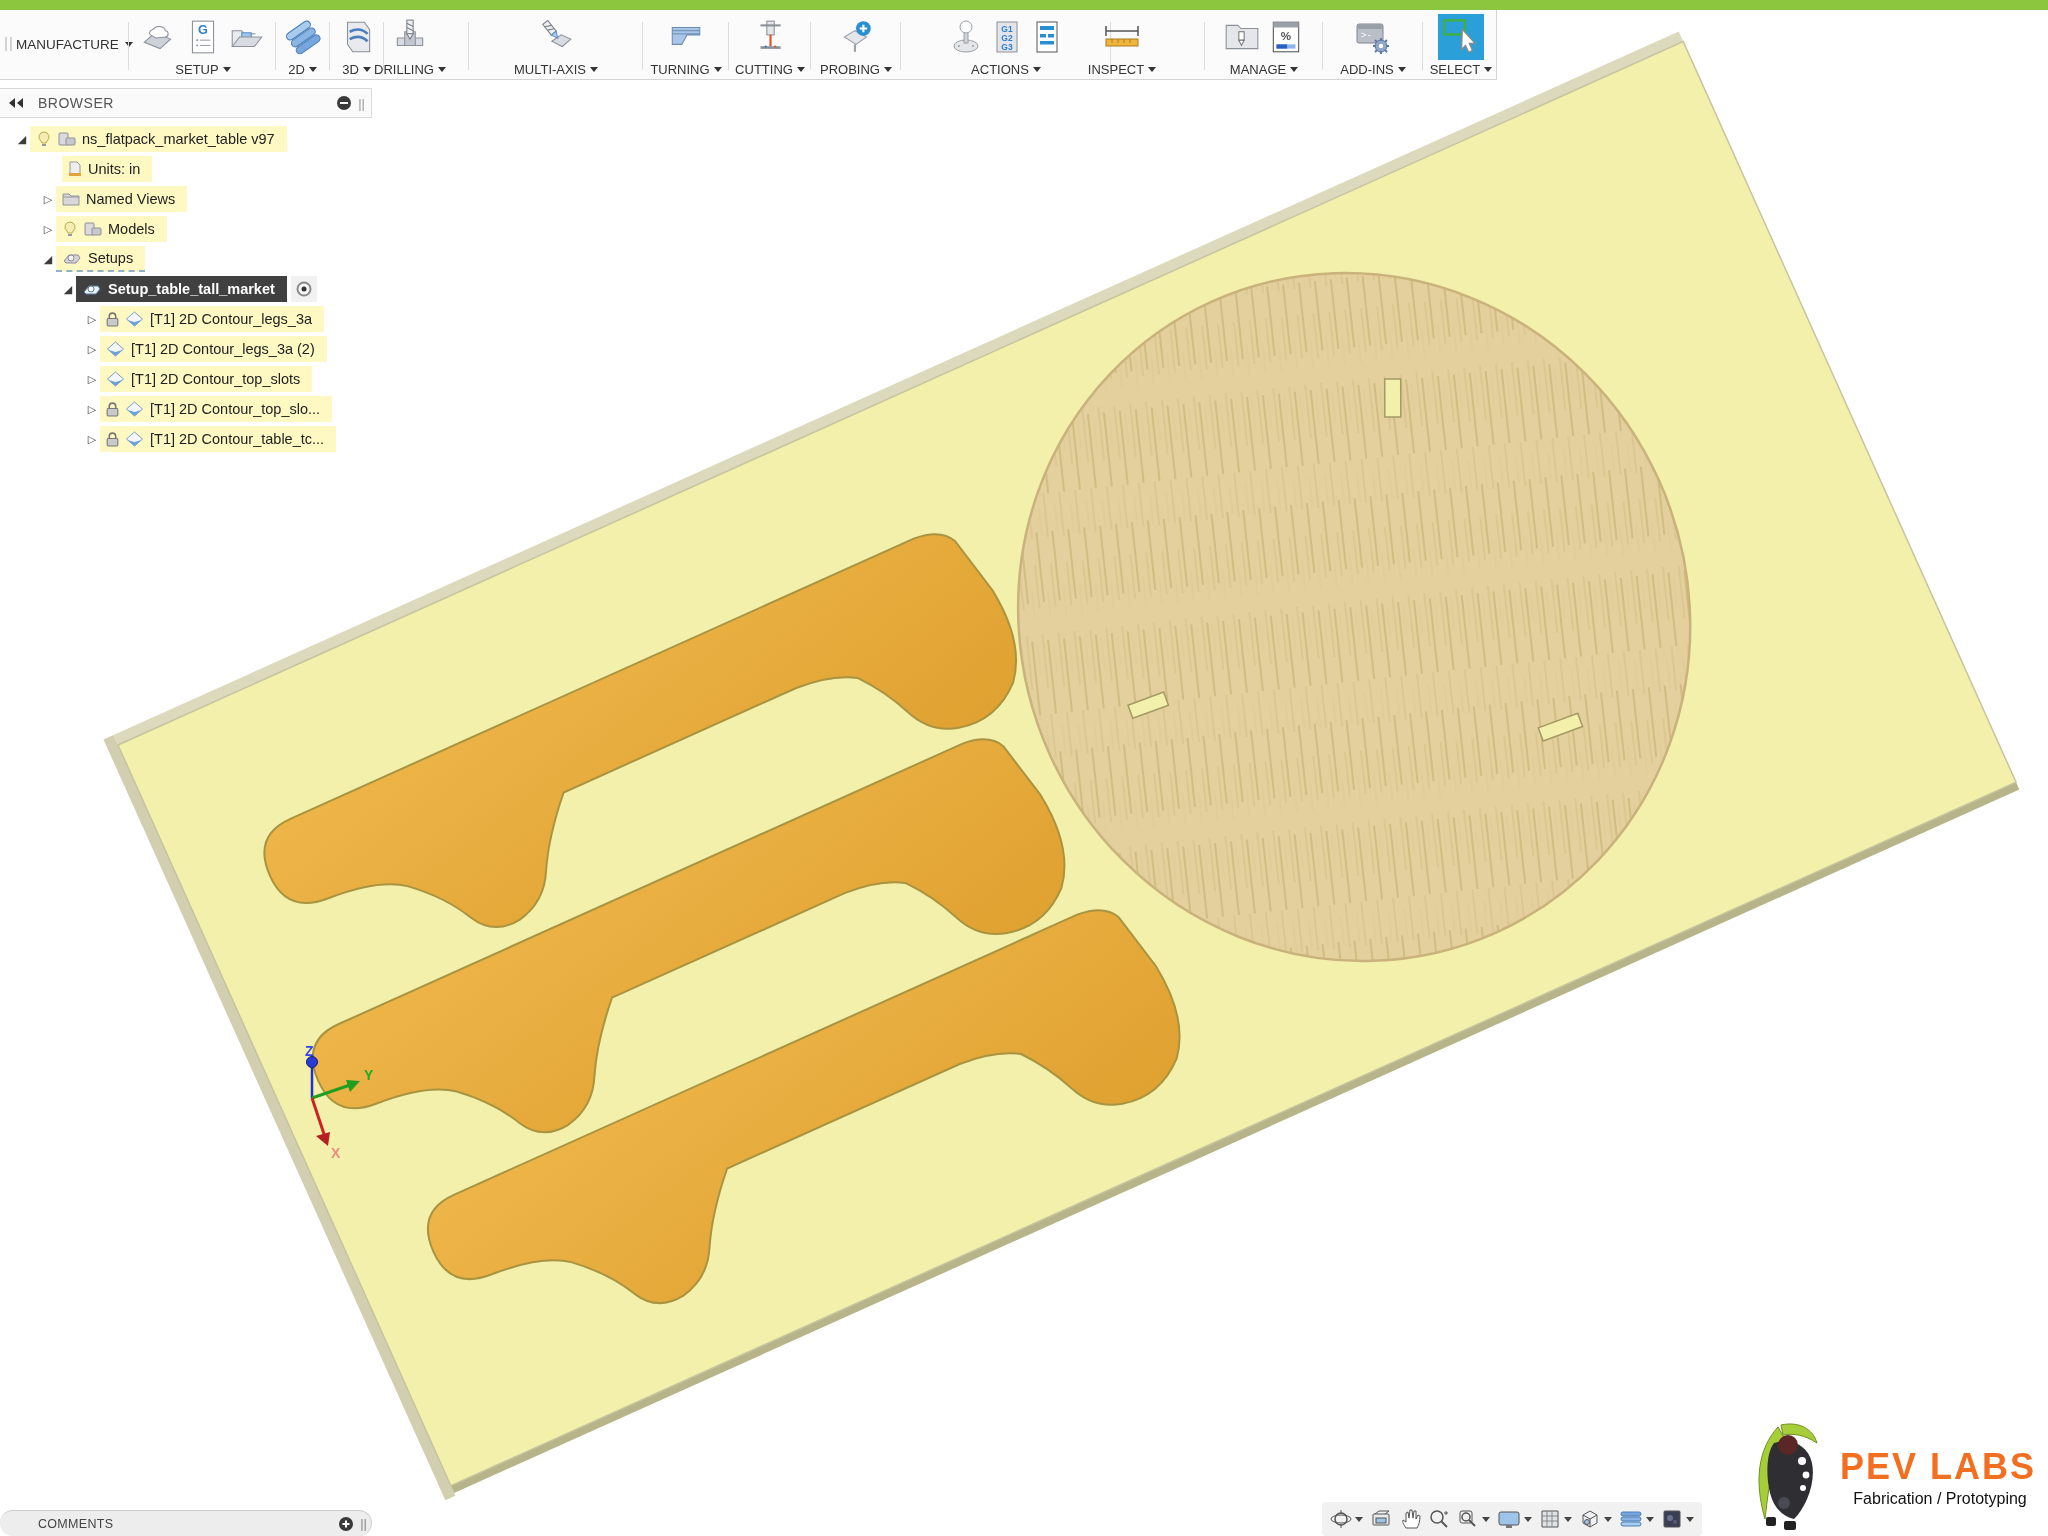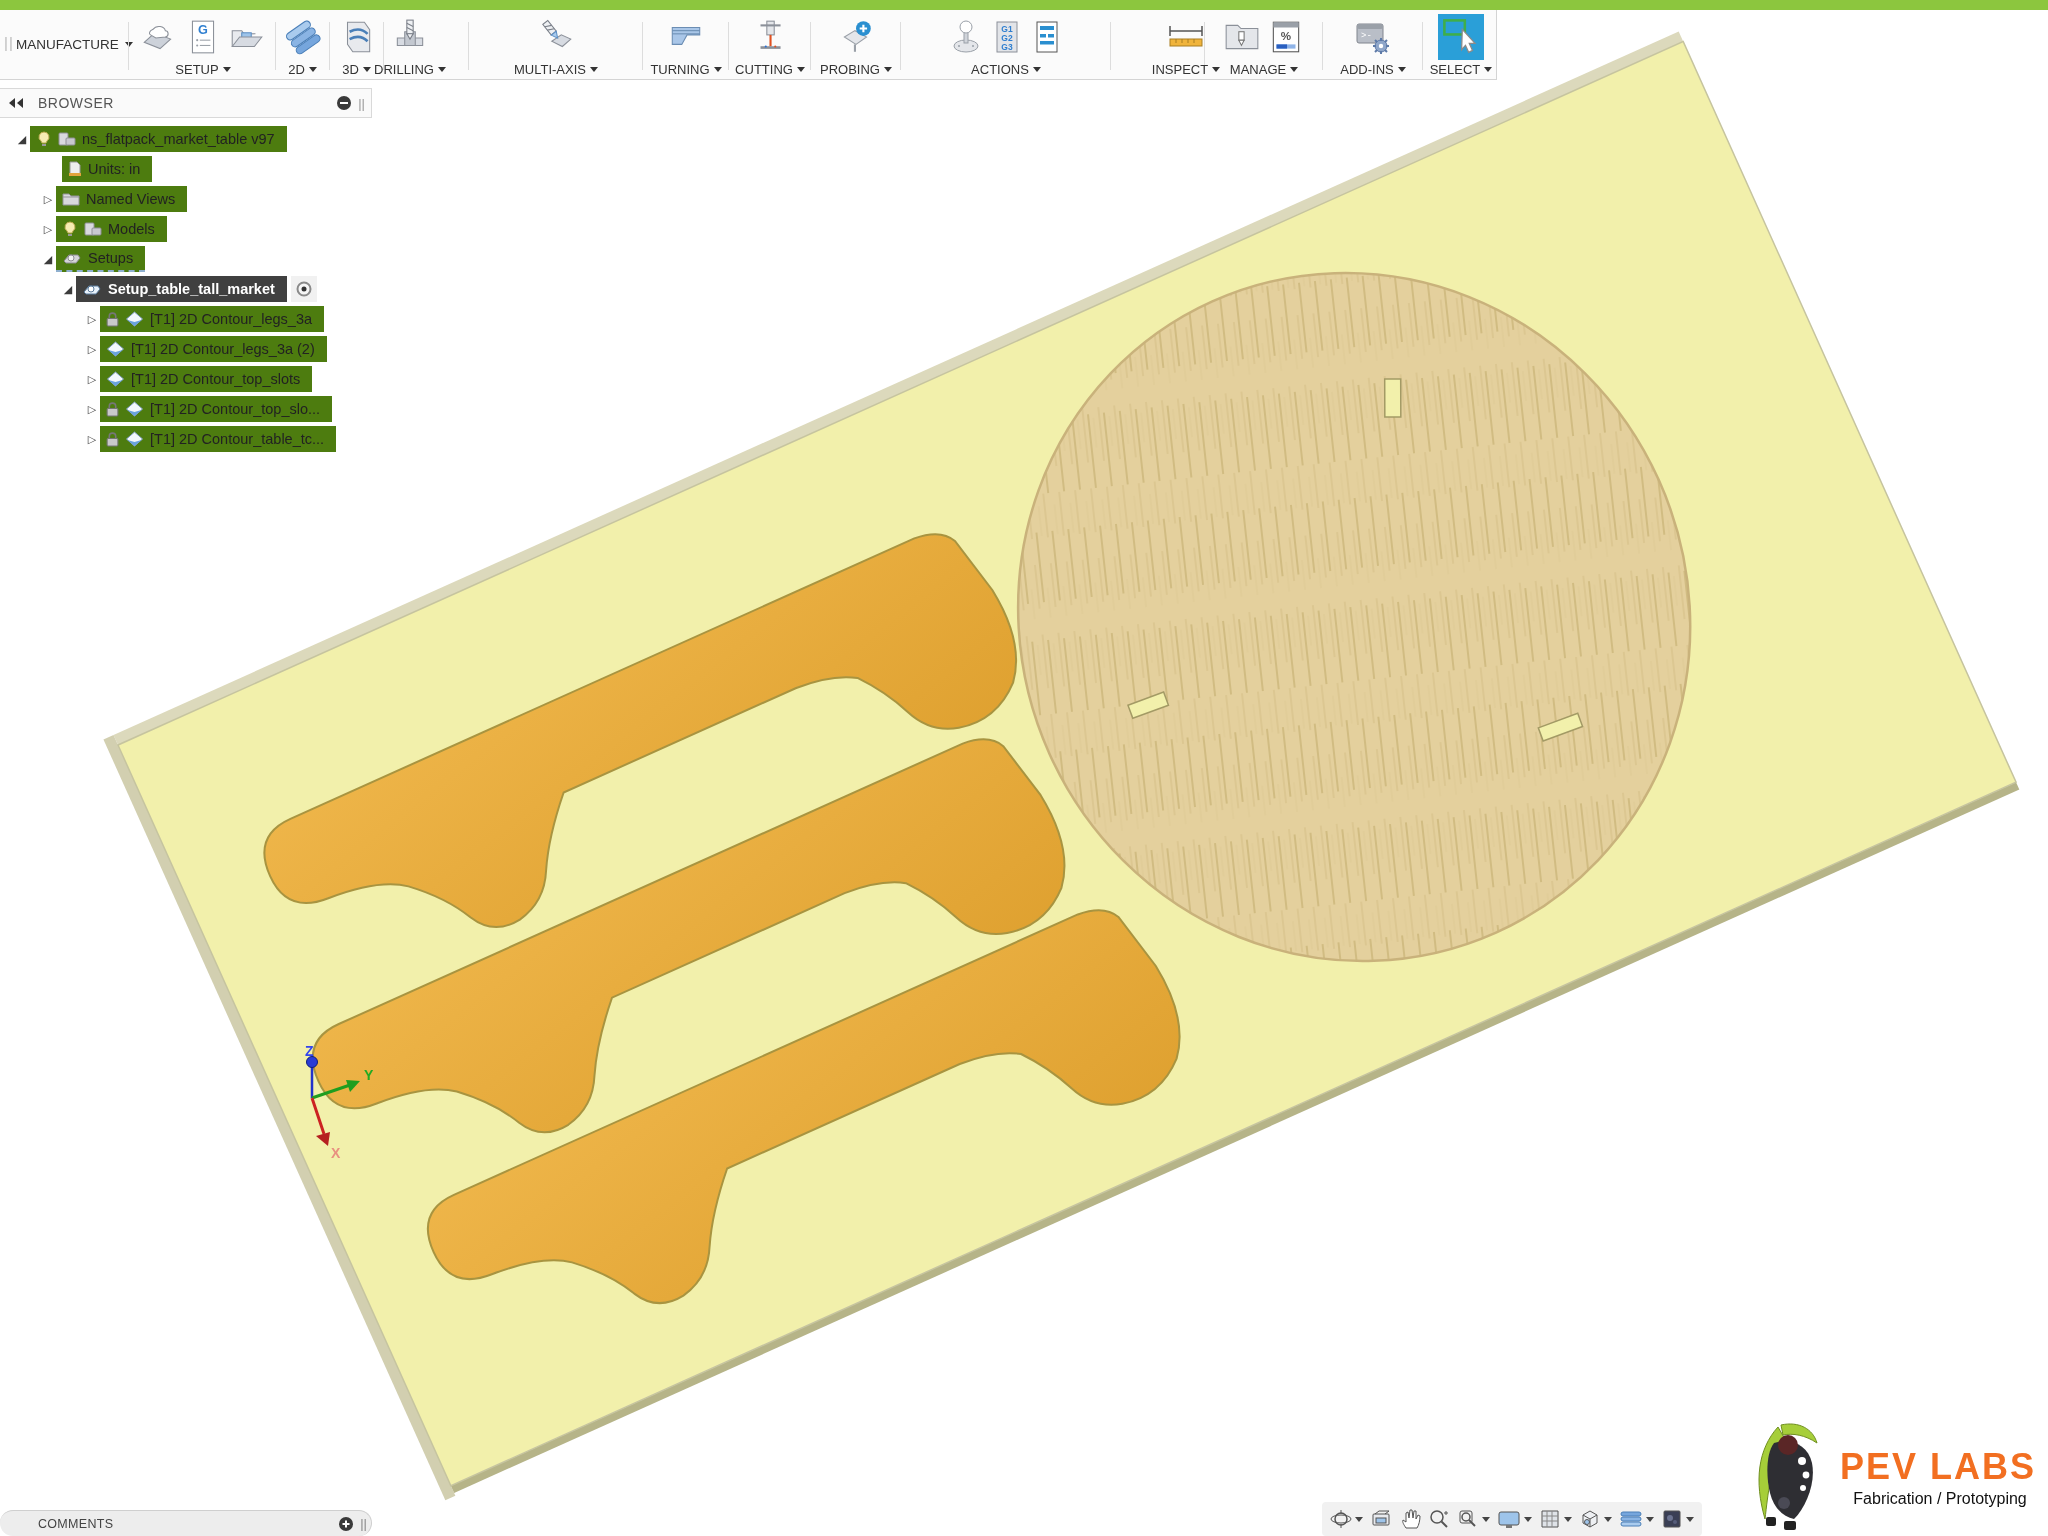--- a/index.html
+++ b/index.html
@@ -27,21 +27,21 @@
   #select-group .tb-icons { height:50px; }
 
   
   #browser { left:0; top:88px; width:372px; z-index:4; }
   #browser-header { position:relative; height:30px; background:#fafafa; border:1px solid #d9d9d9;
                     border-left:none; display:flex; align-items:center; }
   #browser-title { font-size:14px; color:#555; letter-spacing:0.5px; margin-left:14px; }
   .hdr-right { position:absolute; right:6px; display:flex; align-items:center; gap:6px; }
   .tree { margin-top:6px; }
   .trow { height:30px; display:flex; align-items:center; font-size:14.5px; color:#222; }
-  .pill { display:flex; align-items:center; gap:6px; background:#4d7c0f; height:26px;
+  .pill { display:flex; align-items:center; gap:6px; background:#fef9c3; height:26px;
           padding:0 12px 0 6px; }
   .pill.sel { background:#404040; color:#fff; }
   .pill.dashed { border-bottom:2px dashed #8fb0cf; }
   .exp { width:16px; text-align:center; font-family:"DejaVu Sans", sans-serif; font-size:11px;
          color:#3c3c3c; flex:0 0 auto; }
   .radio-pill { background:#f1f1f1; height:26px; display:flex; align-items:center;
                 padding:0 4px; margin-left:4px; }
 
   
   #comments-bar { left:0; top:1510px; width:372px; height:26px; background:#ededed;
@@ -302,21 +302,21 @@
           <rect x="18" y="15" width="6" height="3.5" fill="#2a8fd0"></rect>
         <rect x="10" y="22" width="14" height="3.5" fill="#2a8fd0"></rect>
       </svg>
     </div>
     <div class="tb-label">
       <span>ACTIONS</span>
         <span class="caret"></span>
     </div>
   </div>
 
-  <div class="tb-group" style="left:1140px;width:92px">
+  <div class="tb-group" style="left:1076px;width:92px">
     <div class="tb-icons">
       <svg class="tbicon" width="40" height="38" viewBox="0 0 40 36">
         <line x1="4" y1="12" x2="36" y2="12" stroke="#555" stroke-width="1.5"></line>
         <line x1="4" y1="7" x2="4" y2="17" stroke="#555" stroke-width="1.5"></line>
         <line x1="36" y1="7" x2="36" y2="17" stroke="#555" stroke-width="1.5"></line>
         <rect x="4" y="20" width="32" height="7" fill="#f0b43c" stroke="#a97f22"></rect>
         <line x1="10" y1="20" x2="10" y2="24" stroke="#a97f22"></line>
           <line x1="16" y1="20" x2="16" y2="24" stroke="#a97f22"></line>
         <line x1="22" y1="20" x2="22" y2="24" stroke="#a97f22"></line>
           <line x1="28" y1="20" x2="28" y2="24" stroke="#a97f22"></line>

